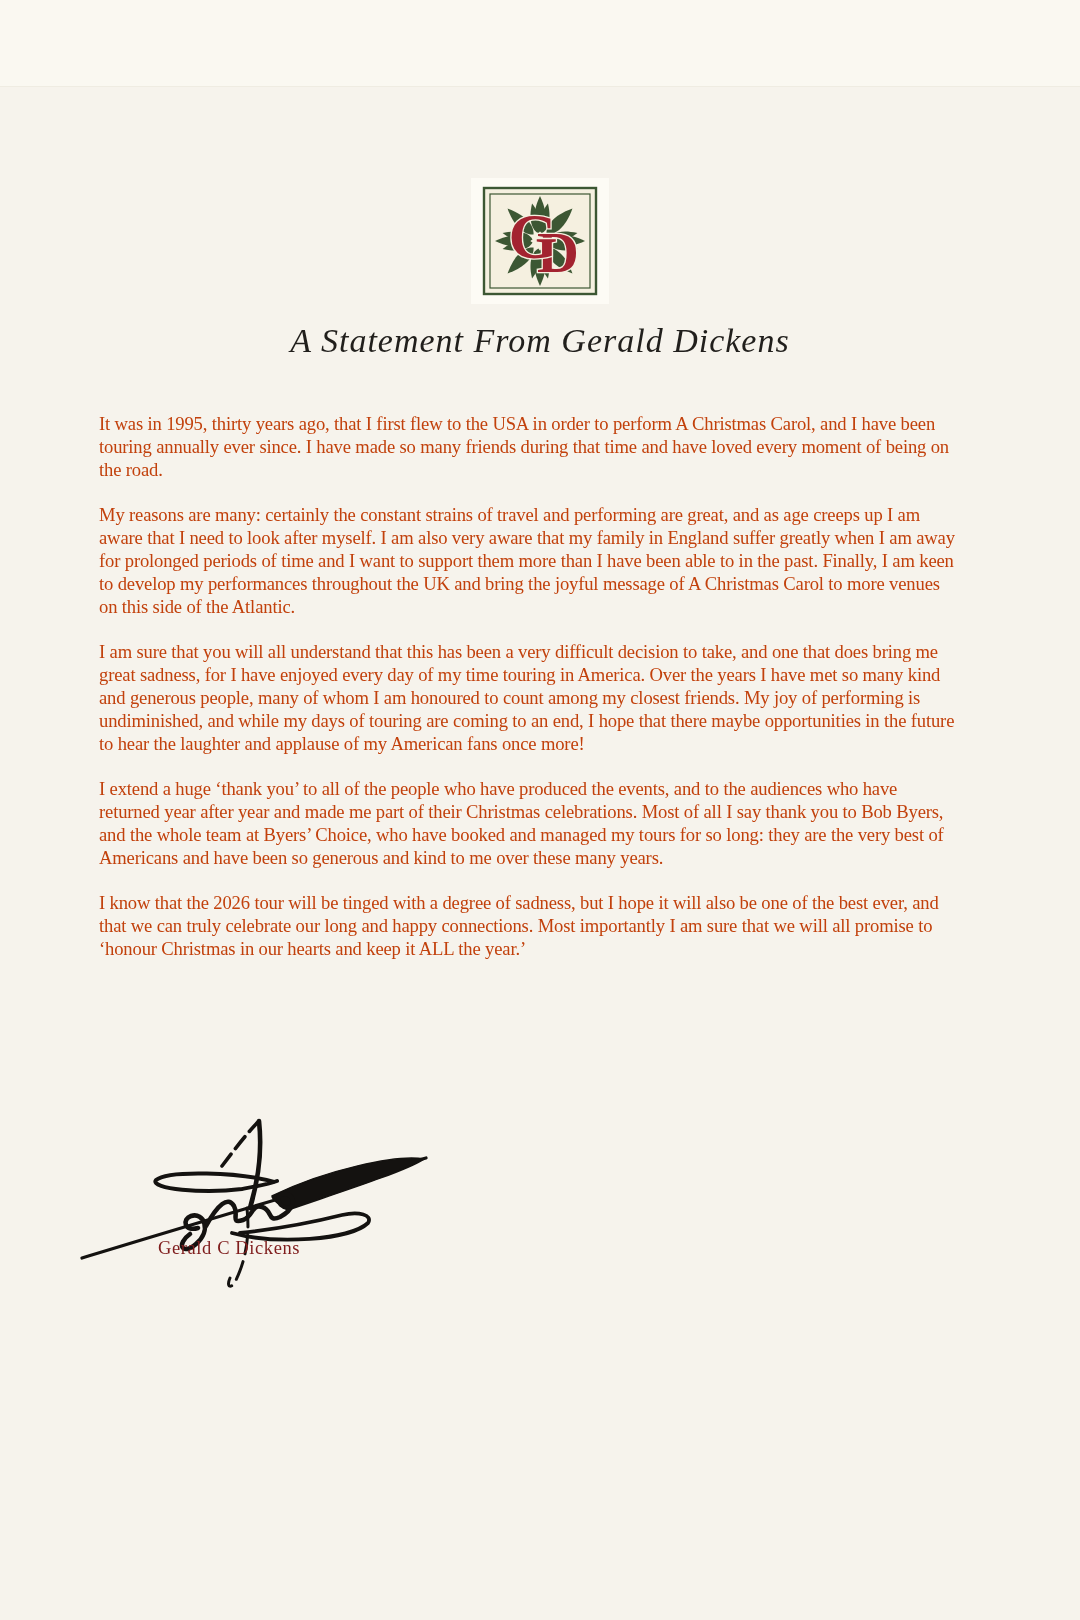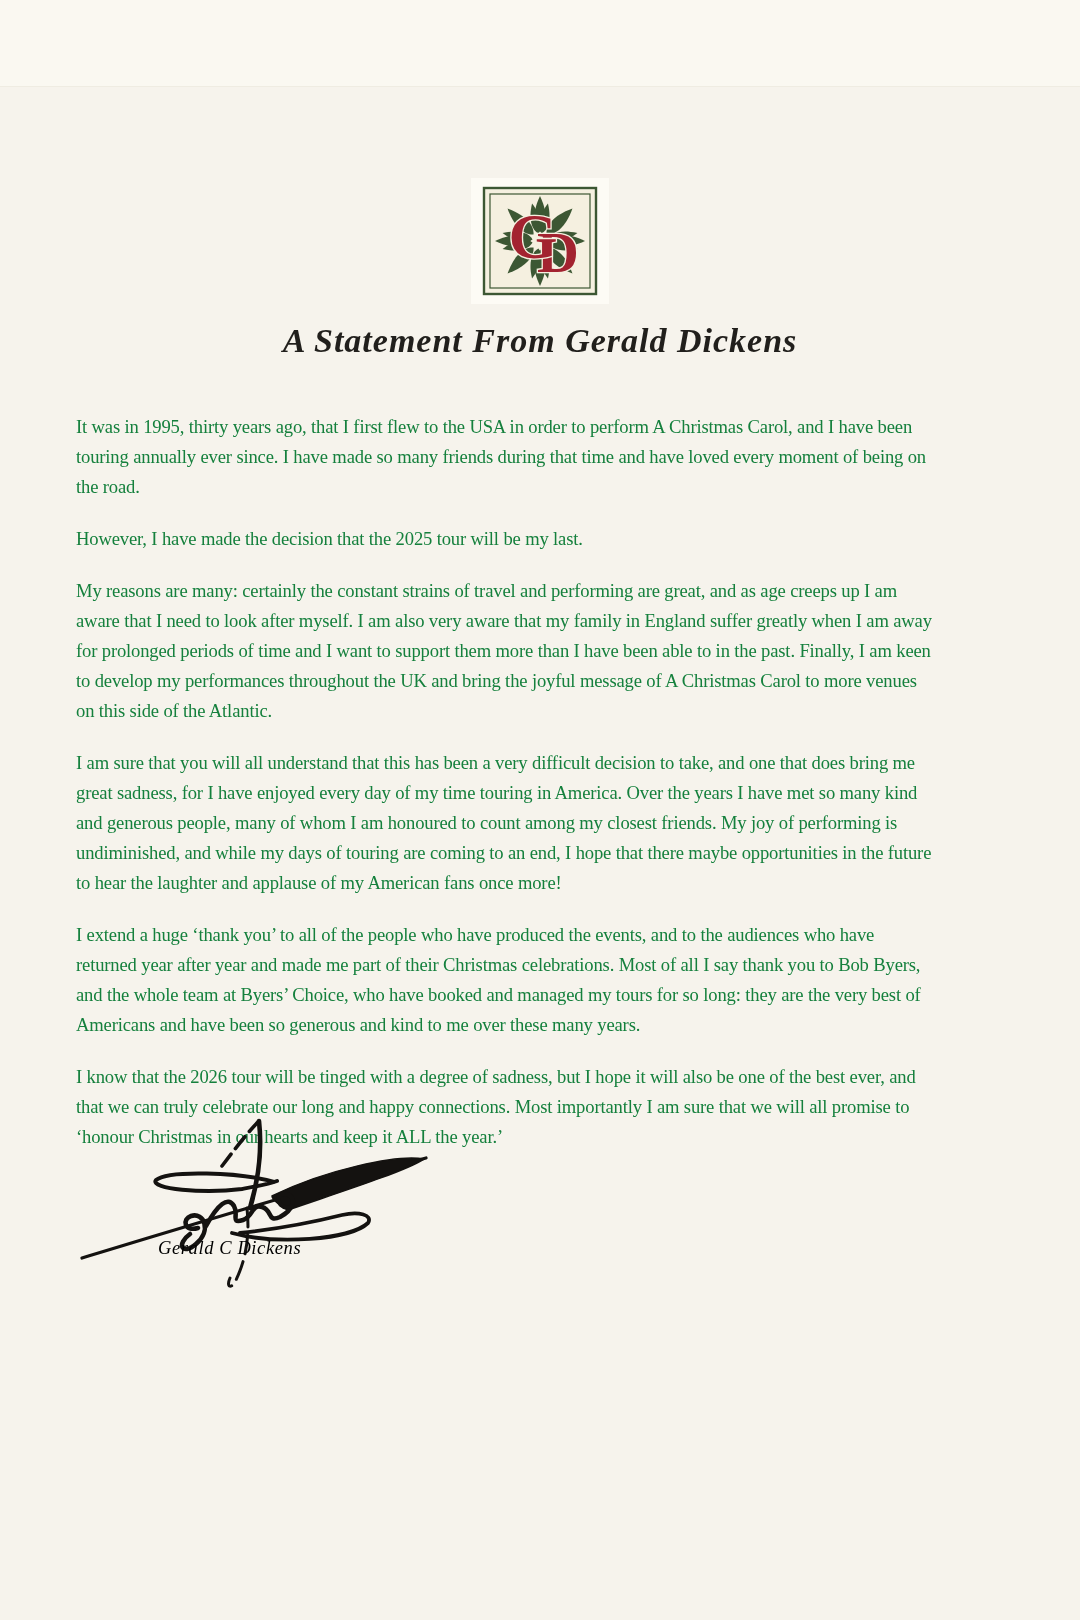--- a/index.html
+++ b/index.html
@@ -36,53 +36,52 @@
     justify-content: center;
   }
   .page-title {
     position: absolute;
     top: 322px;
     left: 0;
     width: 1080px;
     text-align: center;
     font-size: 34px;
     font-style: italic;
-    font-weight: bold;
+    font-weight: normal;
     letter-spacing: 1px;
     color: #211f1c;
     margin: 0;
   }
   .letter-body {
     position: absolute;
     top: 412px;
-    left: 76px;
+    left: 99px;
     width: 862px;
     font-size: 18.6px;
-    line-height: 30px;
+    line-height: 23px;
     letter-spacing: -0.15px;
-    color: #15803d;
+    color: #c2410c;
   }
   .letter-body p {
     margin: 0 0 22px 0;
   }
   .signature-scrawl {
     position: absolute;
     top: 1112px;
     left: 72px;
     width: 368px;
     height: 180px;
   }
   .signature-name {
     position: absolute;
     top: 1238px;
     left: 158px;
     font-size: 18.5px;
     letter-spacing: 0.6px;
-    color: #000000;
-    font-style: italic;
+    color: #7f1d1d;
   }
 </style>
 </head>
 <body>
 
 <div class="canvas">
 
   <div class="top-band"></div>
 
   <div class="logo-tile">
@@ -123,21 +122,20 @@
 
       <text x="76" y="86" text-anchor="middle" font-family="Liberation Serif, serif" font-size="58" font-weight="bold" fill="#a32330" stroke="#f5f0e0" stroke-width="2.6" paint-order="stroke">D</text>
       <text x="51" y="72" text-anchor="middle" font-family="Liberation Serif, serif" font-size="63" font-weight="bold" fill="#a32330" stroke="#f5f0e0" stroke-width="2.6" paint-order="stroke">G</text>
     </svg>
   </div>
 
   <h1 class="page-title">A Statement From Gerald Dickens</h1>
 
   <div class="letter-body">
     <p>It was in 1995, thirty years ago, that I first flew to the USA in order to perform A Christmas Carol, and I have been touring annually ever since. I have made so many friends during that time and have loved every moment of being on the road.</p>
-    <p>However, I have made the decision that the 2025 tour will be my last.</p>
     <p>My reasons are many: certainly the constant strains of travel and performing are great, and as age creeps up I am aware that I need to look after myself. I am also very aware that my family in England suffer greatly when I am away for prolonged periods of time and I want to support them more than I have been able to in the past. Finally, I am keen to develop my performances throughout the UK and bring the joyful message of A Christmas Carol to more venues on this side of the Atlantic.</p>
     <p>I am sure that you will all understand that this has been a very difficult decision to take, and one that does bring me great sadness, for I have enjoyed every day of my time touring in America. Over the years I have met so many kind and generous people, many of whom I am honoured to count among my closest friends. My joy of performing is undiminished, and while my days of touring are coming to an end, I hope that there maybe opportunities in the future to hear the laughter and applause of my American fans once more!</p>
     <p>I extend a huge ‘thank you’ to all of the people who have produced the events, and to the audiences who have returned year after year and made me part of their Christmas celebrations. Most of all I say thank you to Bob Byers, and the whole team at Byers’ Choice, who have booked and managed my tours for so long: they are the very best of Americans and have been so generous and kind to me over these many years.</p>
     <p>I know that the 2026 tour will be tinged with a degree of sadness, but I hope it will also be one of the best ever, and that we can truly celebrate our long and happy connections. Most importantly I am sure that we will all promise to ‘honour Christmas in our hearts and keep it ALL the year.’</p>
   </div>
 
   <svg class="signature-scrawl" viewBox="0 0 368 180">
     <g stroke="#141210" fill="none" stroke-linecap="round" stroke-linejoin="round">
 
       <path d="M10,146 C110,116 250,72 354,46" stroke-width="3.2"></path>

